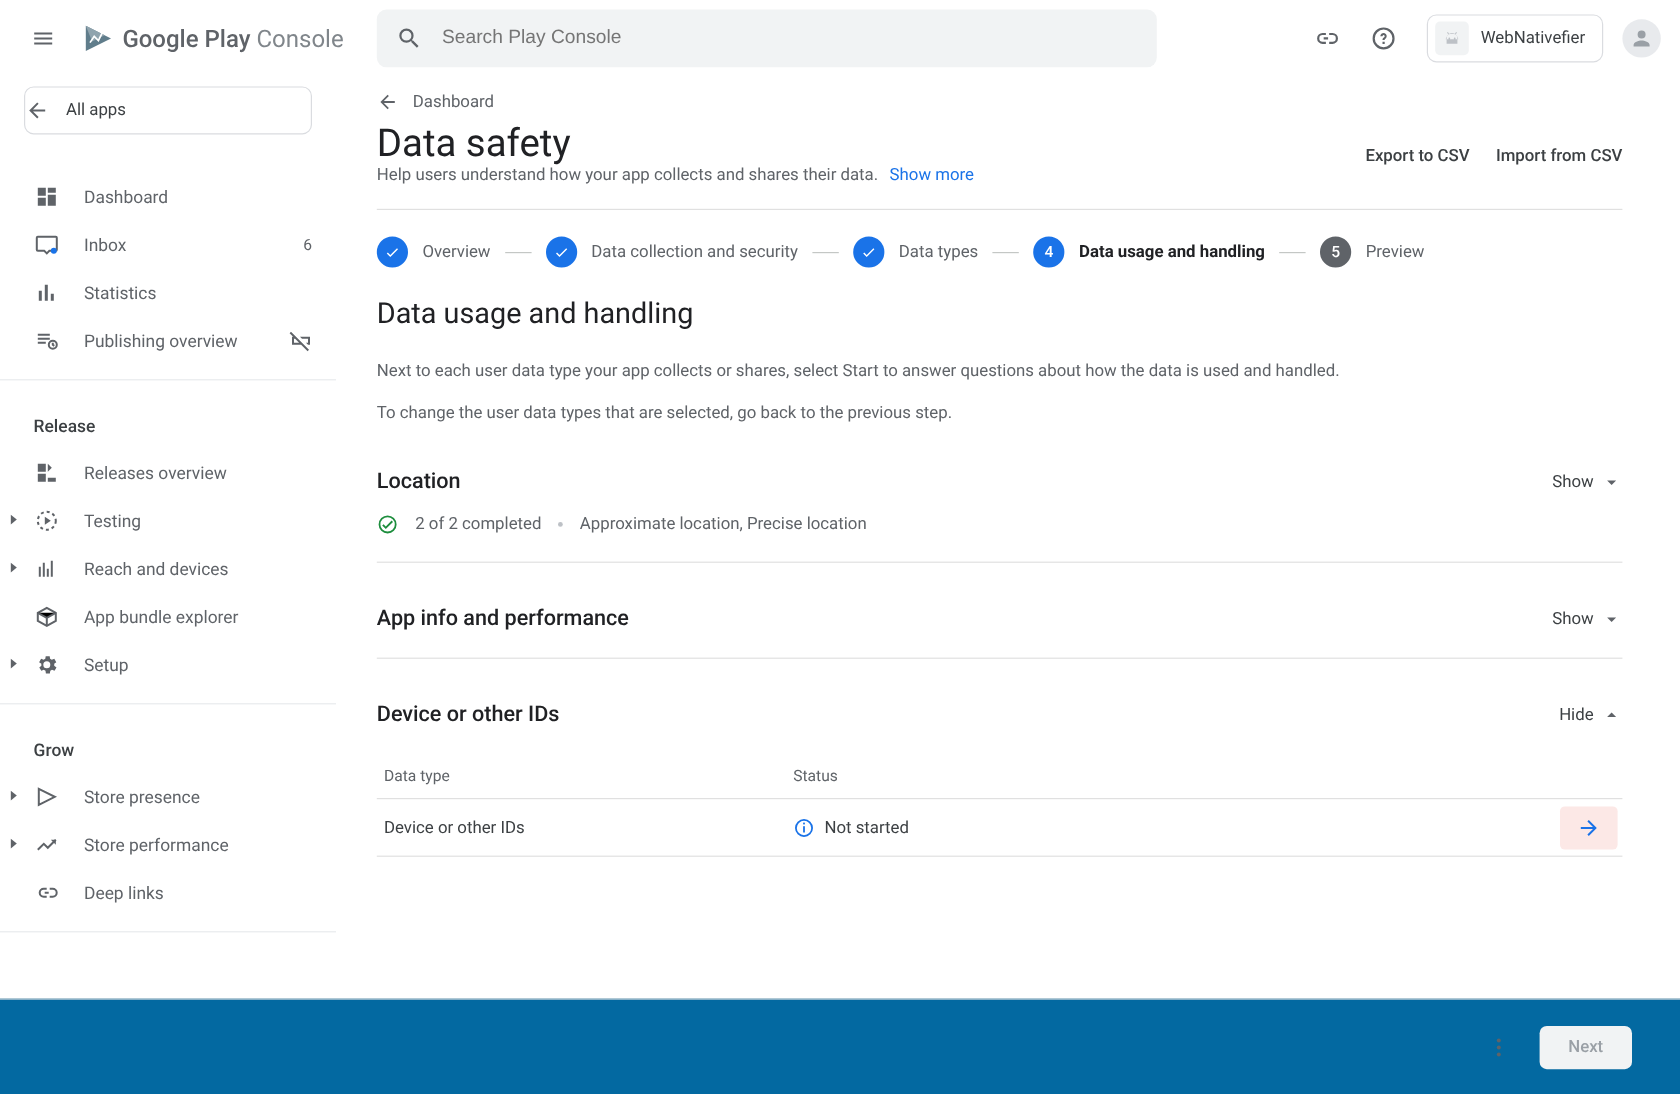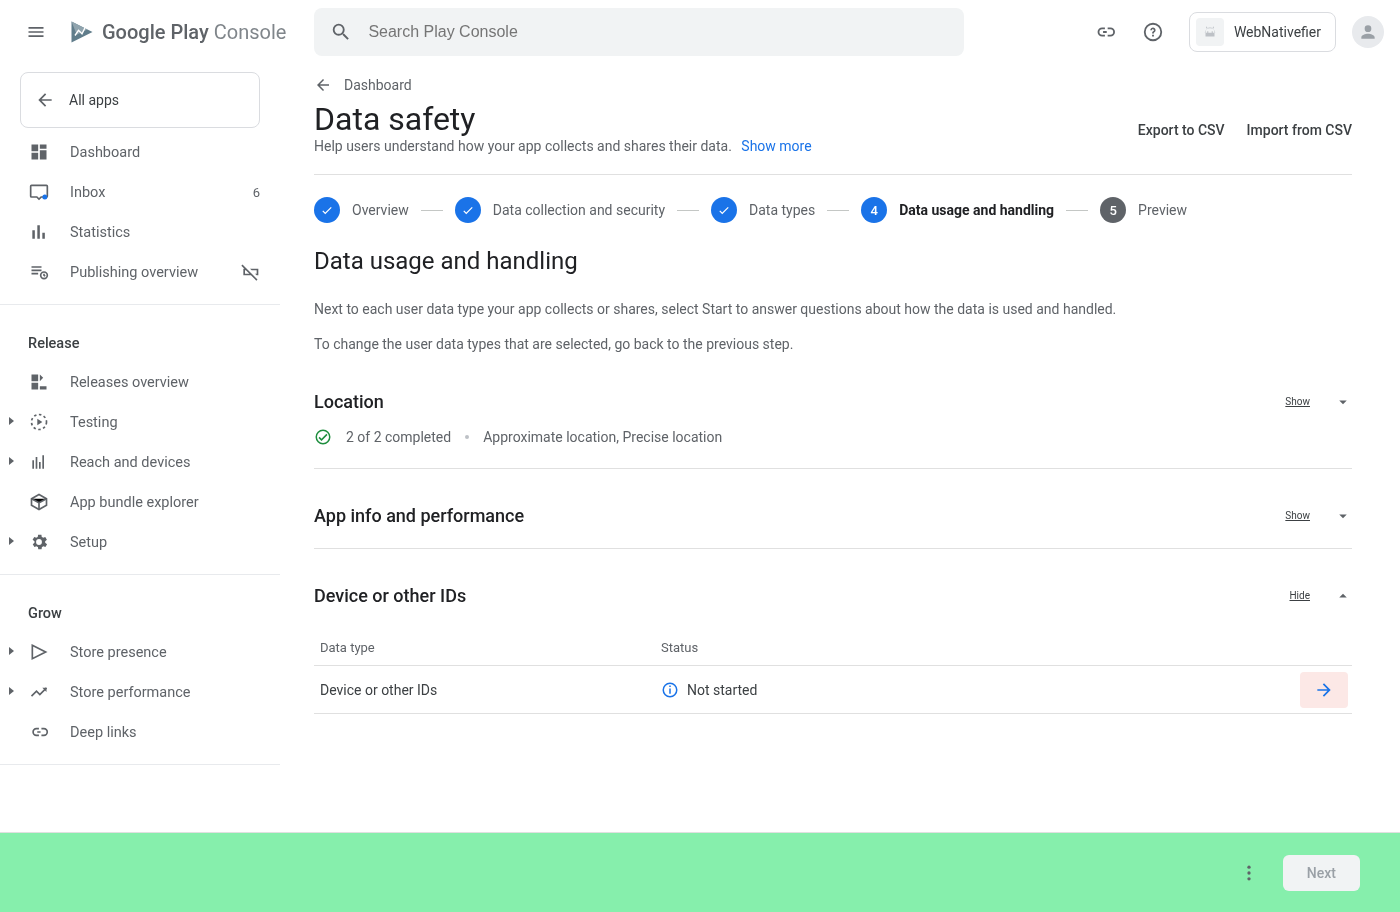--- a/index.html
+++ b/index.html
@@ -51,24 +51,24 @@
   }
   .user-chip .android-badge { width:28px; height:28px; background:#f1f3f4; border-radius:4px; display:flex; align-items:center; justify-content:center;}
   .avatar { width:32px; height:32px; border-radius:50%; background:#e8eaed; display:flex; align-items:center; justify-content:center; margin-left:8px;}
 
   
   .sidebar {
     position:absolute; left:0; top:64px; bottom:0; width:280px;
     overflow-y:auto; padding-bottom:60px;
   }
   .all-apps {
-    margin:8px 20px 4px 20px;
+    margin:8px 20px 32px 20px;
     border:1px solid #dadce0; border-radius:8px;
-    height:56px; display:flex; align-items:center; gap:14px;
-    padding:0 20px 0 14px; cursor:pointer;
+    height:40px; display:flex; align-items:center; gap:14px;
+    padding:0 20px 0 0; cursor:pointer;
   }
   .nav-item {
     height:40px; display:flex; align-items:center;
     padding-left:28px; padding-right:20px; gap:20px; cursor:pointer;
     color:#5f6368; font-size:14.5px;
     position:relative;
   }
   .nav-item .caret { position:absolute; left:6px; top:14px; }
   .nav-item .badge { margin-left:auto; font-size:13px; color:#5f6368;}
   .nav-item .endicon { margin-left:auto; }
@@ -105,41 +105,41 @@
 
   h2 { font-size:24px; font-weight:400; color:#202124; margin-top:4px;}
   .para { font-size:14px; color:#5f6368; margin-top:24px; line-height:1.5;}
   .para + .para { margin-top:14px; }
 
   
   .sect { margin-top:36px; padding-bottom:22px; border-bottom:1px solid #e0e0e0;}
   .sect:last-child { border-bottom:none; padding-bottom:4px;}
   .sect-head { display:flex; justify-content:space-between; }
   .sect-title { font-size:18px; font-weight:500; color:#202124;}
-  .show-toggle { display:flex; align-items:center; gap:24px; color:#3c4043; font-size:10px; cursor:pointer;text-decoration:underline;}
+  .show-toggle { display:flex; align-items:center; gap:6px; color:#3c4043; font-size:14px; cursor:pointer;}
   .status-row { display:flex; align-items:center; gap:14px; margin-top:16px; font-size:14px; color:#5f6368;}
   .dot { width:4px; height:4px; background:#bdc1c6; border-radius:50%;}
   .green-check { color:#1e8e3e; }
 
   
   .tbl { margin-top:24px; }
   .tbl-head { display:flex; padding:10px 0; font-size:13px; color:#5f6368; border-bottom:1px solid #e0e0e0;}
   .tbl-row { display:flex; align-items:center; height:48px; border-bottom:1px solid #e0e0e0; font-size:14px; color:#3c4043;}
   .col-type { width:300px; padding-left:6px;}
   .col-status { flex:1; display:flex; align-items:center; gap:8px;margin-left:47px;}
   .col-action { width:56px; display:flex; justify-content:center;}
   .start-btn {
     width:48px; height:36px; display:flex; align-items:center; justify-content:center;
     background:#fce8e6; border-radius:4px; cursor:pointer;
   }
 
   
   .footer {
     position:absolute; left:0; right:0; bottom:0; height:80px;
-    border-top:1px solid #e0e0e0; background:#86efac;
+    border-top:1px solid #e0e0e0; background:#0369a1;
     display:flex; align-items:center; justify-content:flex-end;
     padding:0 40px; gap:16px;
   }
   .more-btn { width:36px; height:36px; display:flex; align-items:center; justify-content:center; cursor:pointer;}
   .next-btn { padding:10px 24px; background:#f1f3f4; color:#9aa0a6; border-radius:6px; font-weight:500; font-size:14px; cursor:default;}
 
   svg { display:block; }
 </style>
 </head>
 <body>

